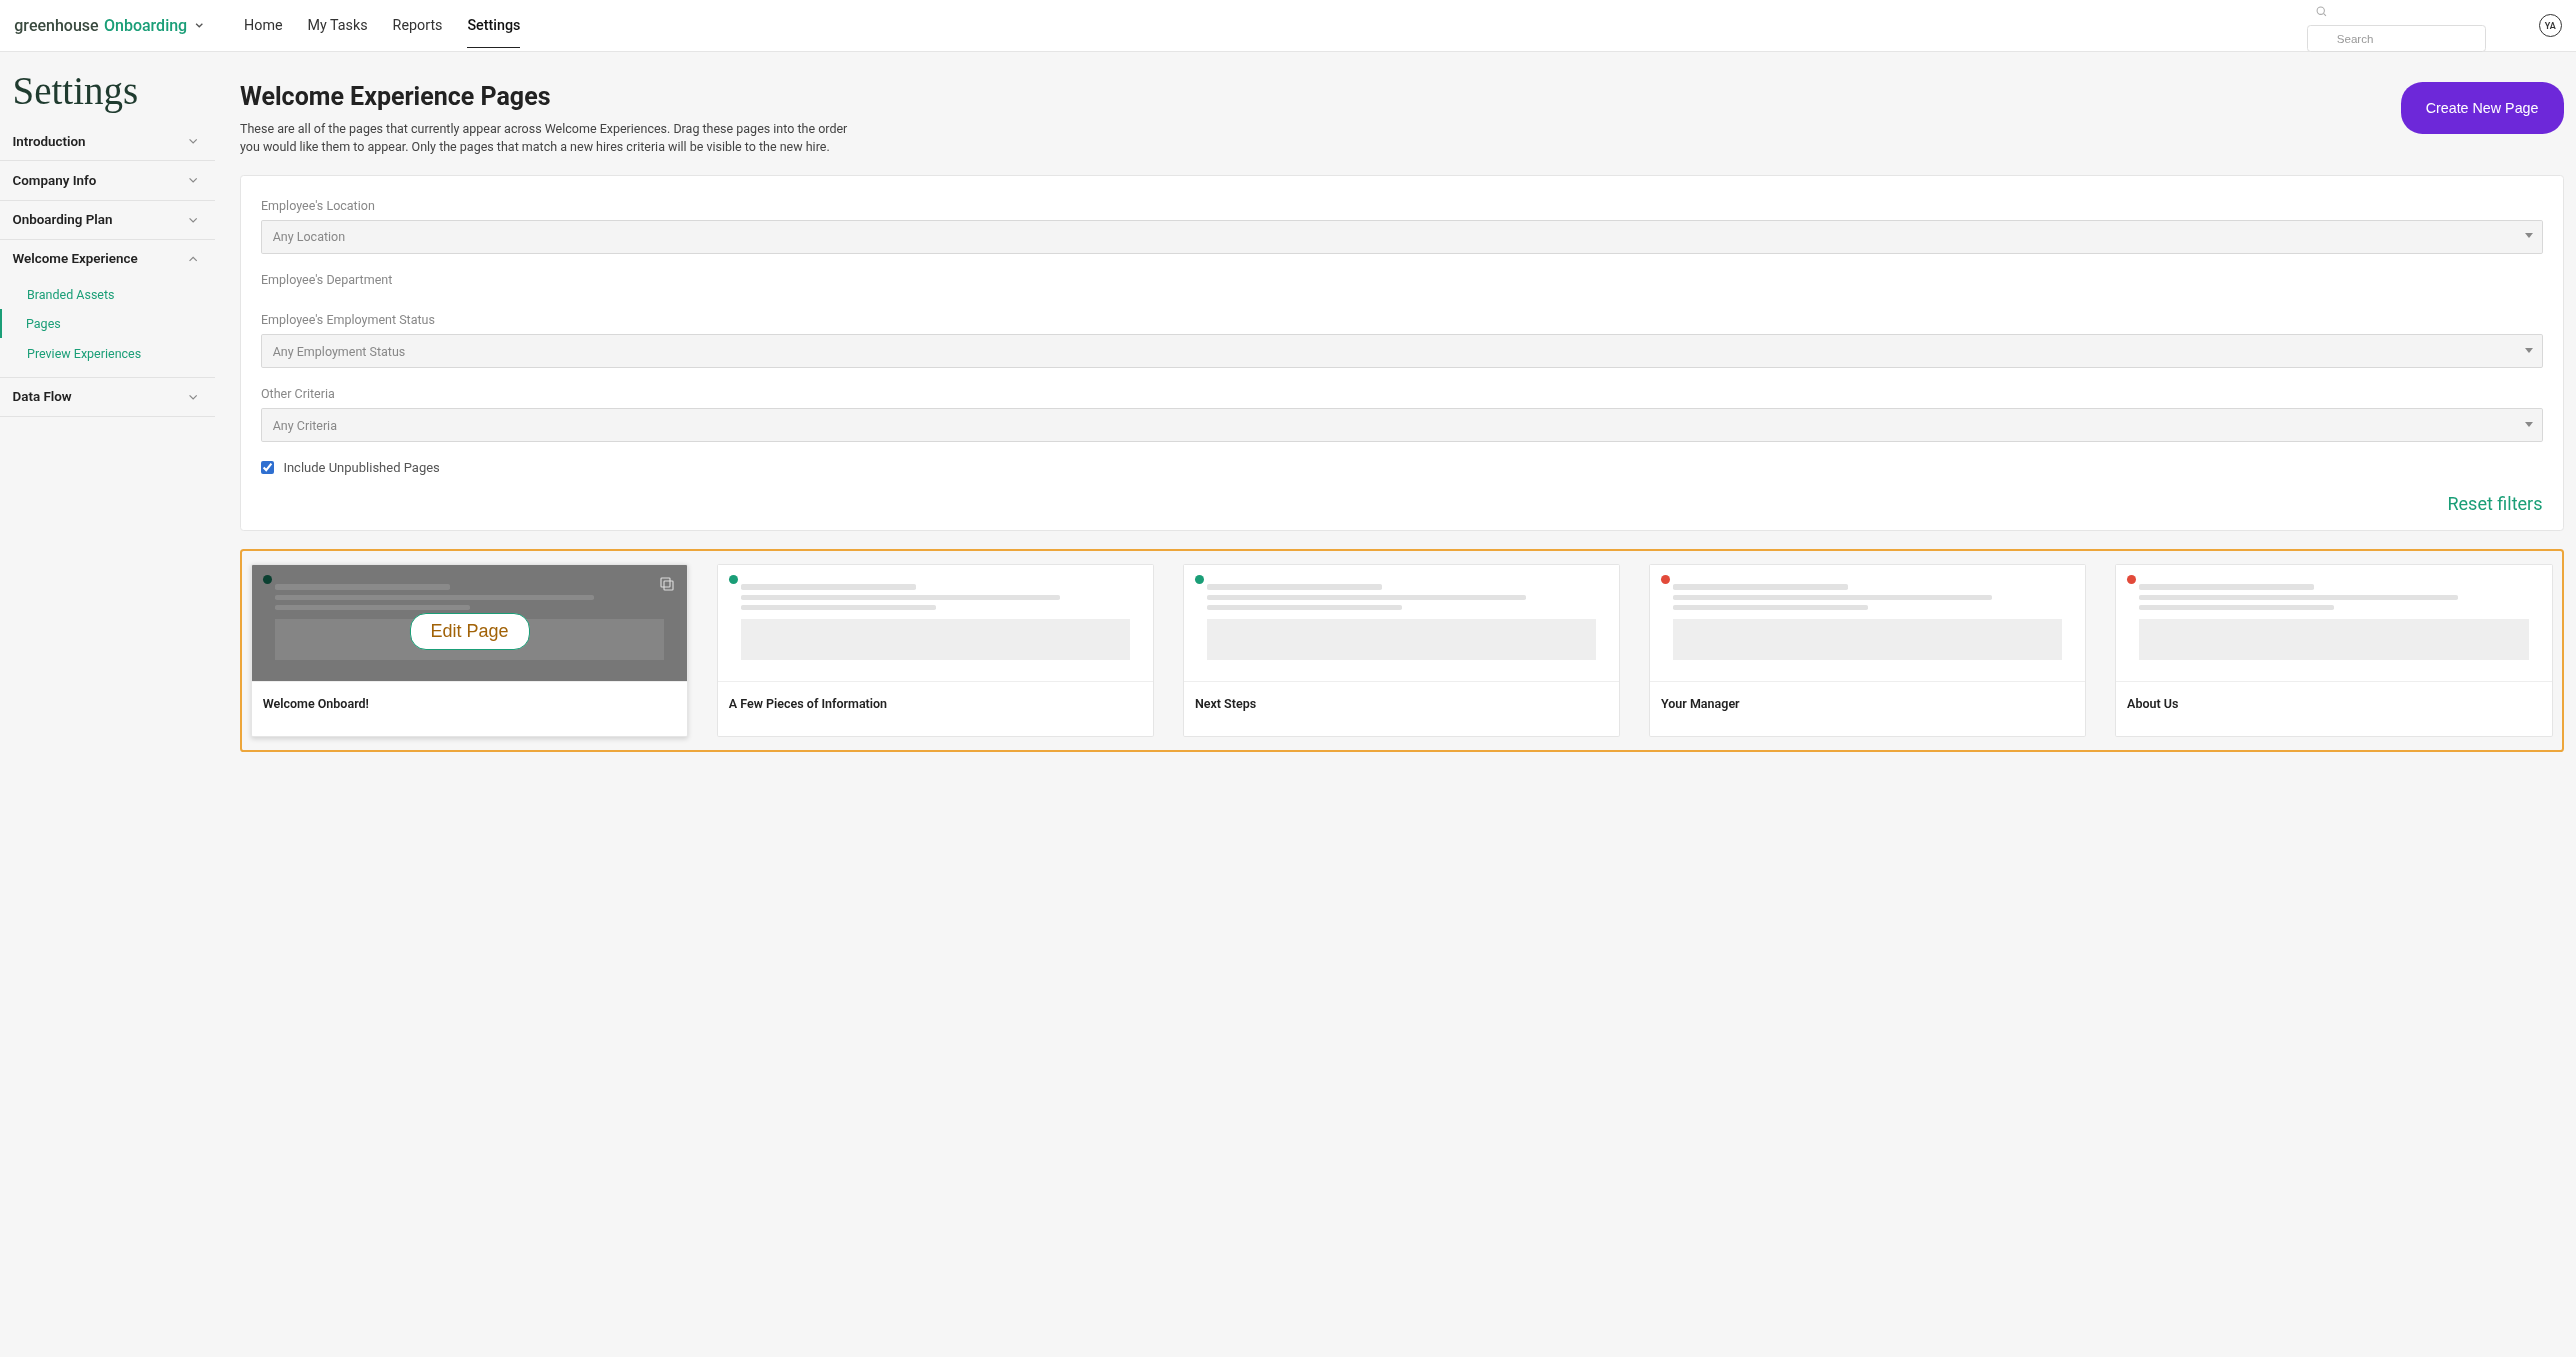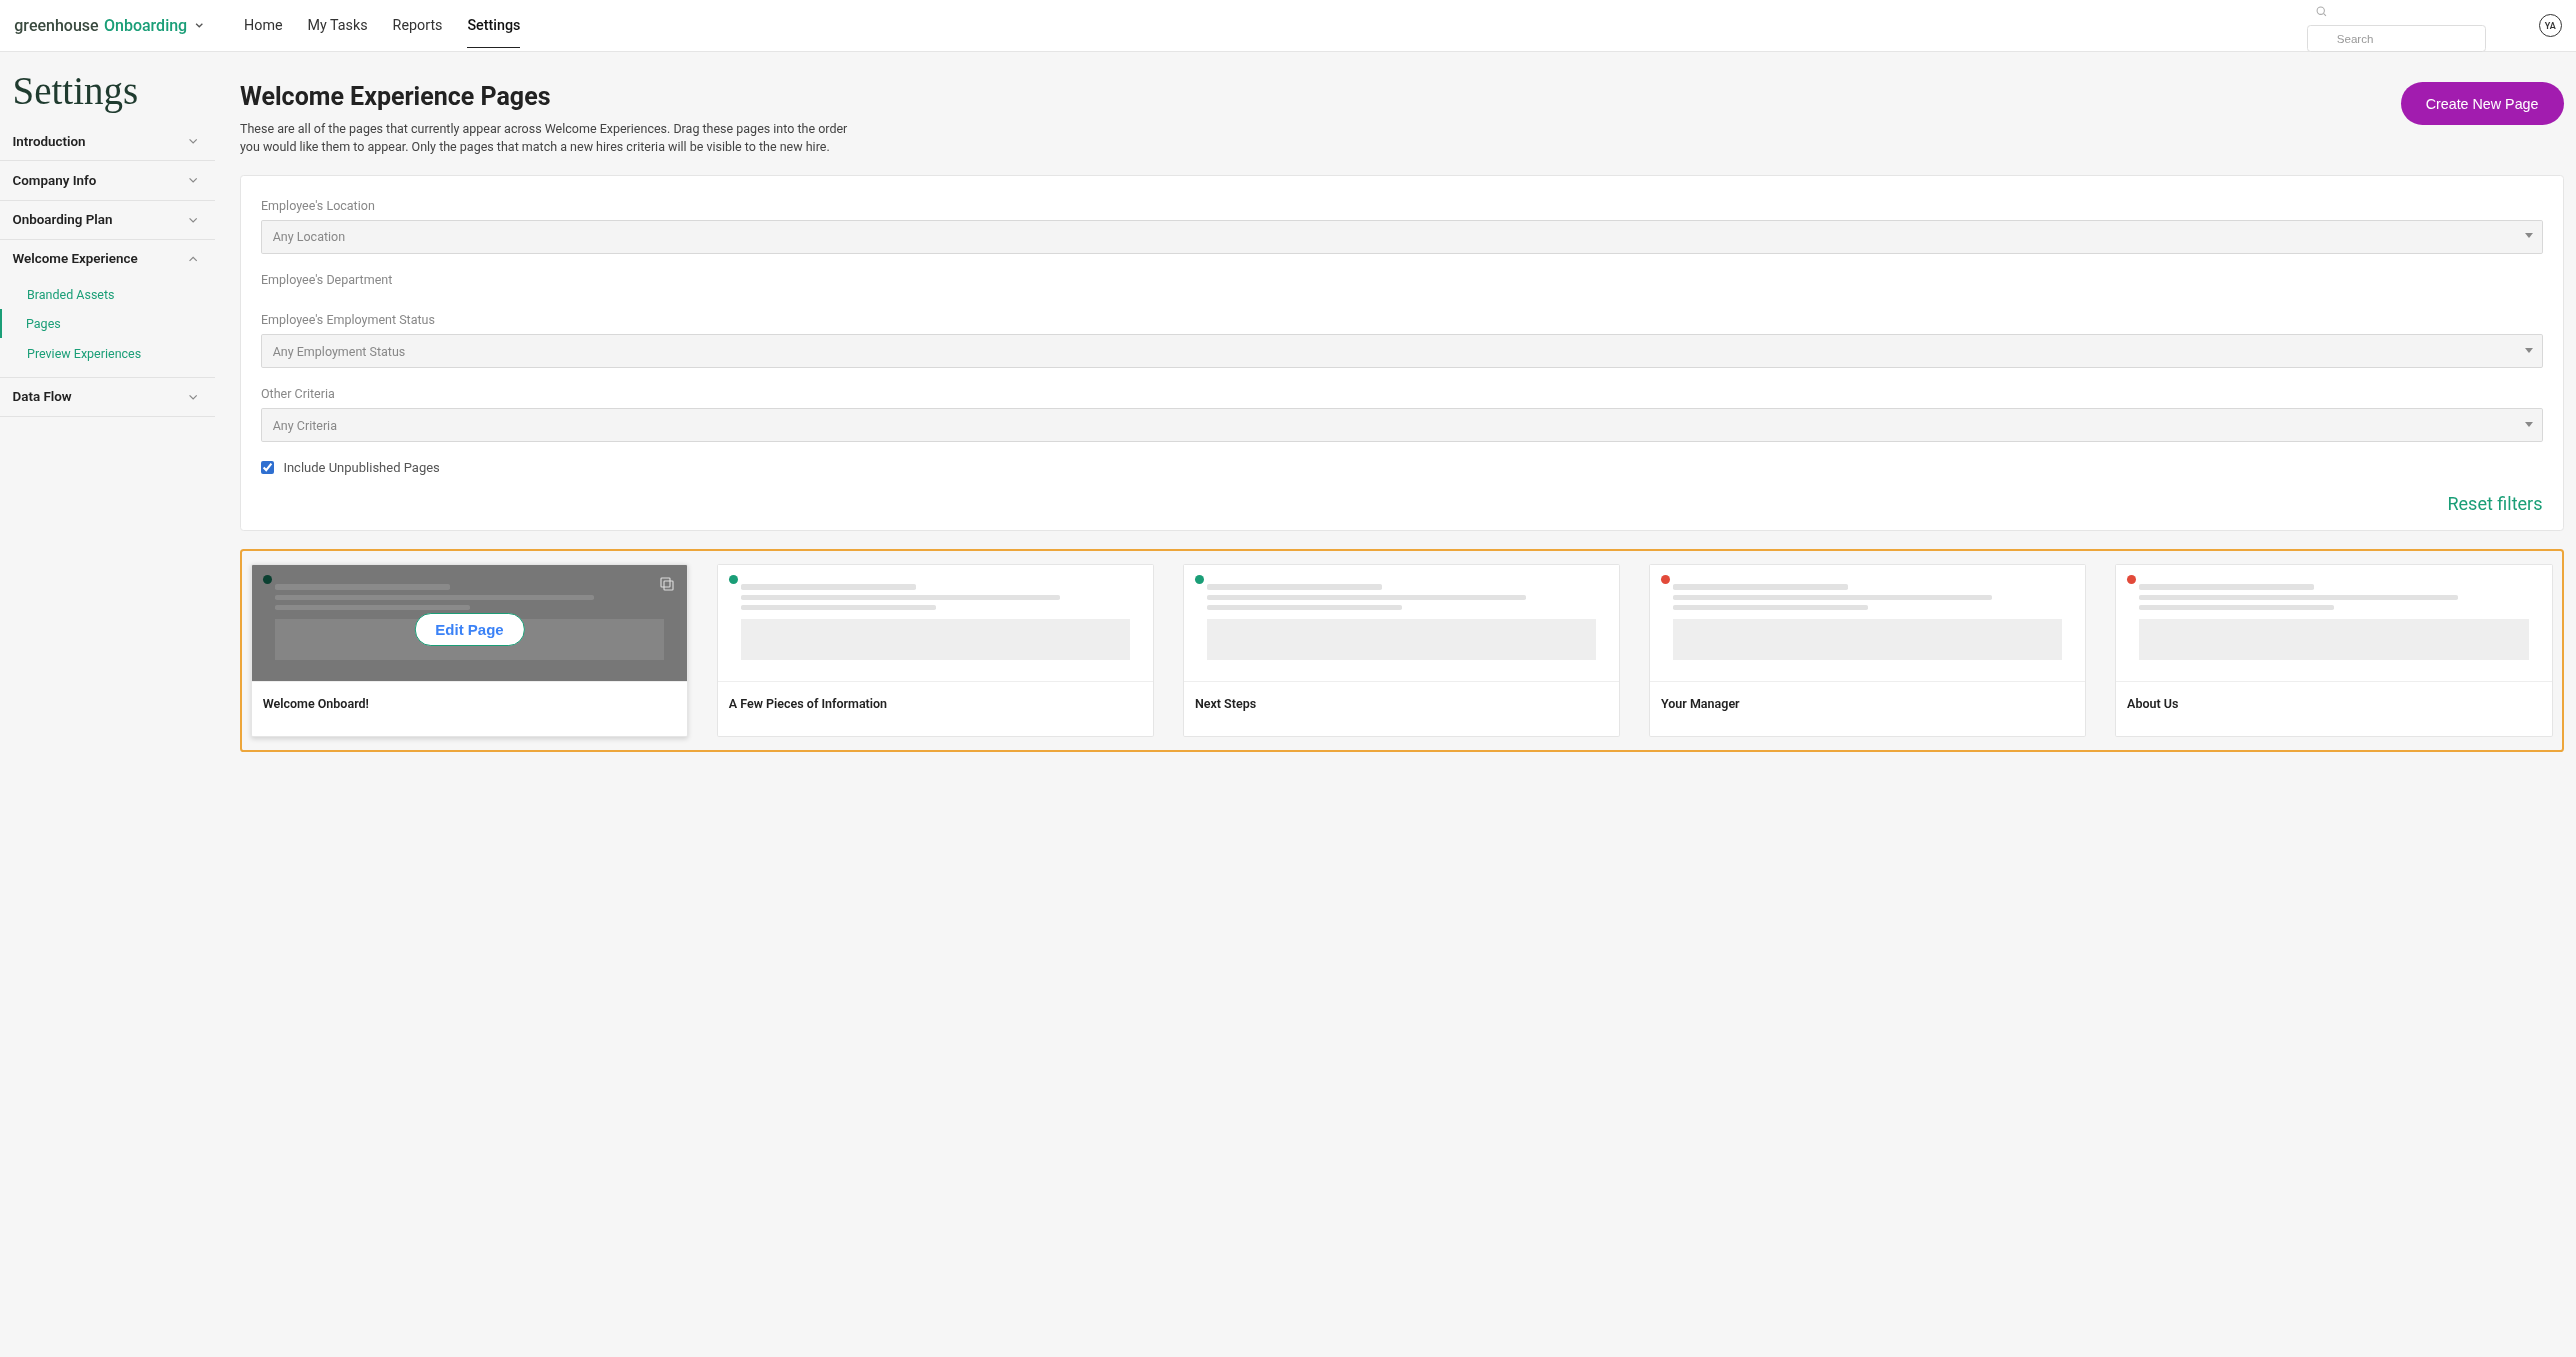--- a/index.html
+++ b/index.html
@@ -128,26 +128,26 @@
     margin-bottom: 9px;
   }
   .main-desc {
     color: #444;
     font-size: 12.5px;
     max-width: 609px;
     line-height: 1.4;
   }
   .create-btn {
     margin-left: auto;
-    background: #a21caf;
+    background: #6d28d9;
     color: #fff;
     border: none;
     border-radius: 21.5px;
     padding: 0 25px;
-    height: 43px;
+    height: 52px;
     font-size: 14.3px;
     font-weight: 500;
     cursor: pointer;
   }
 
   
   .panel {
     background: #fff;
     border: 0.9px solid #e5e5e5;
     border-radius: 3.6px;
@@ -262,26 +262,26 @@
     height: 41px;
     margin-top: 9px;
   }
   .page-card.first .skeleton-line { background: #8a8a8a; }
   .page-card.first .sk-img { background: #858585; }
 
   .edit-btn {
     position: absolute;
     top: 48px; left: 50%; transform: translateX(-50%);
     background: #fff;
-    color: #3b82f6;
+    color: #a16207;
     border: 1.3px solid #1a9e77;
     border-radius: 16px;
     padding: 7.2px 20px;
-    font-size: 15px;
-    font-weight: 700;
+    font-size: 18px;
+    font-weight: 400;
     cursor: pointer;
     z-index: 2;
   }
 
   .card-title {
     padding: 14.3px 10.7px 25px 10.7px;
     font-size: 12.5px;
     font-weight: 600;
     color: #222;
     border-top: 0.9px solid #eee;

